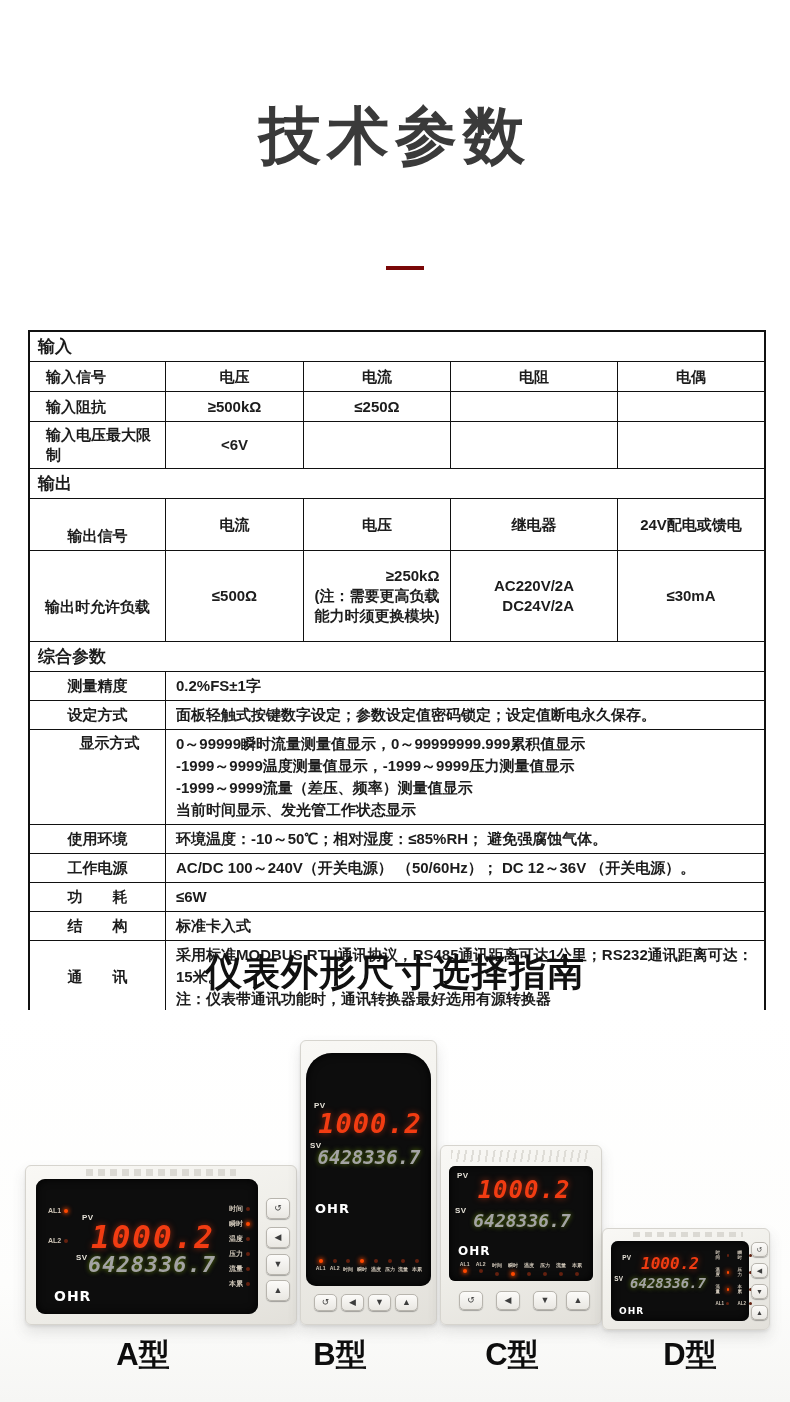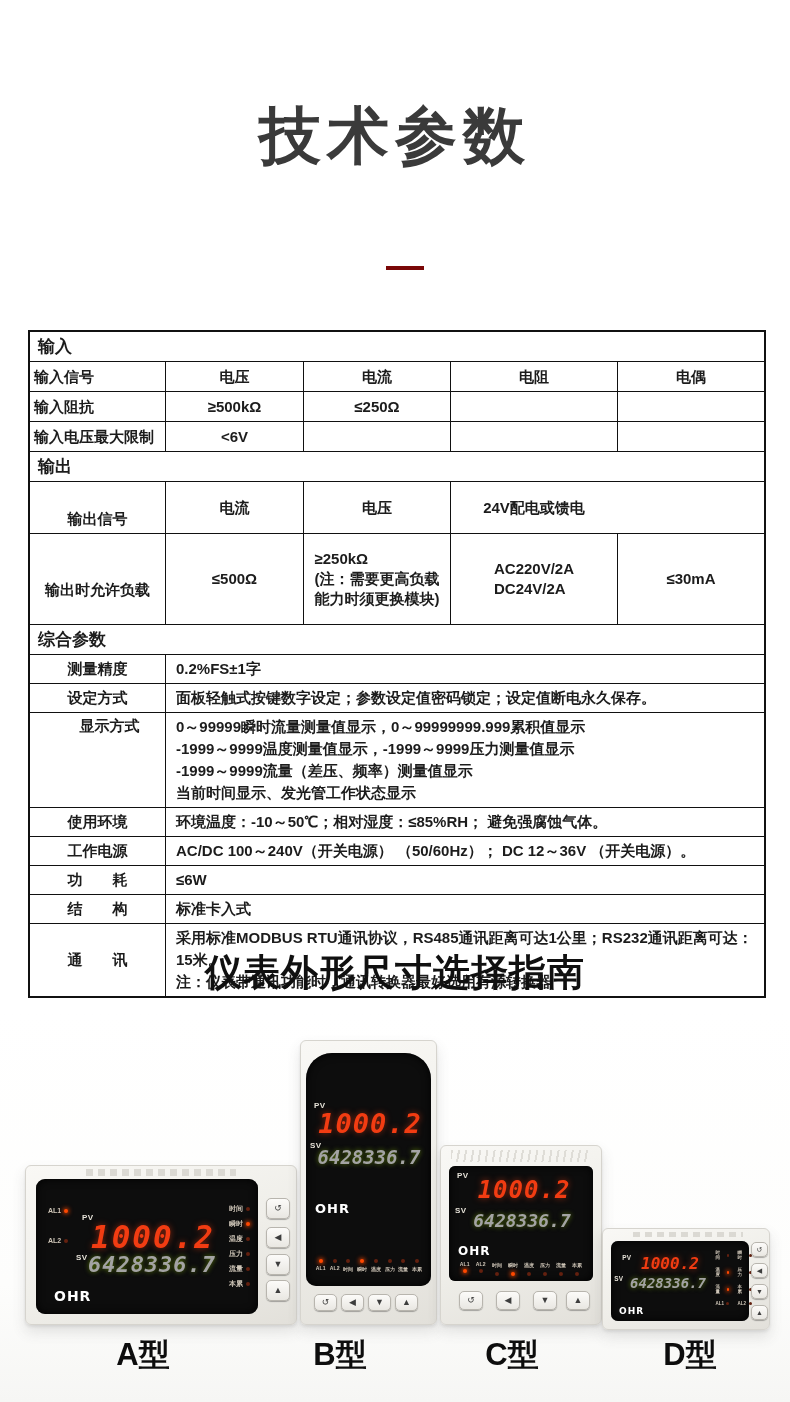--- a/index.html
+++ b/index.html
@@ -15,22 +15,22 @@
   .title-underline{position:absolute;top:266px;left:386px;width:38px;height:4px;background:#7a0707;}
 
   
   .spec-table{position:absolute;left:28px;top:330px;width:734px;border:2px solid #111;background:#fff;}
   .trow{display:grid;grid-template-columns:135px 138px 147px 167px 1fr;border-top:1px solid #111;align-items:stretch;}
   .trow:first-child{border-top:none;}
   .trow2{display:grid;grid-template-columns:135px 1fr;border-top:1px solid #111;align-items:stretch;}
   .sec-header{border-top:1px solid #111;font-size:17px;font-weight:bold;padding:3px 8px;min-height:21px;display:flex;align-items:center;}
   .spec-table > div:first-child{border-top:none;}
   .cell{border-left:1px solid #111;display:flex;align-items:center;justify-content:center;
-        font-size:15px;font-weight:bold;text-align:left;padding:3px 4px;min-height:23px;line-height:20px;}
-  .cell.first{border-left:none;justify-content:flex-start;text-align:left;padding-left:4px;}
+        font-size:15px;font-weight:bold;text-align:right;padding:3px 4px;min-height:23px;line-height:20px;}
+  .cell.first{border-left:none;justify-content:flex-start;text-align:left;padding-left:16px;}
   .cell.cfirst{border-left:none;justify-content:center;text-align:center;margin-top:22px;}
   .cell.pre{white-space:pre-line;}
   .vcell{border-left:1px solid #111;display:flex;align-items:center;justify-content:flex-start;
         font-size:15px;font-weight:bold;text-align:left;padding:3px 10px;min-height:22px;line-height:22px;white-space:pre-line;}
   .lcell{display:flex;align-items:center;justify-content:center;font-size:15px;font-weight:bold;min-height:22px;padding:2px 4px;}
   .tall{min-height:62px;}
   .disp{min-height:86px;}
   .comm{min-height:44px;}
 
   
@@ -109,20 +109,21 @@
     <div class="cell"></div>
     <div class="cell"></div>
   </div>
 
   <div class="sec-header">输出</div>
 
   <div class="trow">
     <div class="cell cfirst">输出信号</div>
     <div class="cell">电流</div>
     <div class="cell">电压</div>
+    <div class="cell">继电器</div>
     <div class="cell">24V配电或馈电</div>
   </div>
   <div class="trow">
     <div class="cell cfirst tall">输出时允许负载</div>
     <div class="cell pre tall">≤500Ω</div>
     <div class="cell pre tall">≥250kΩ
 (注：需要更高负载
 能力时须更换模块)</div>
     <div class="cell pre tall">AC220V/2A
 DC24V/2A</div>

